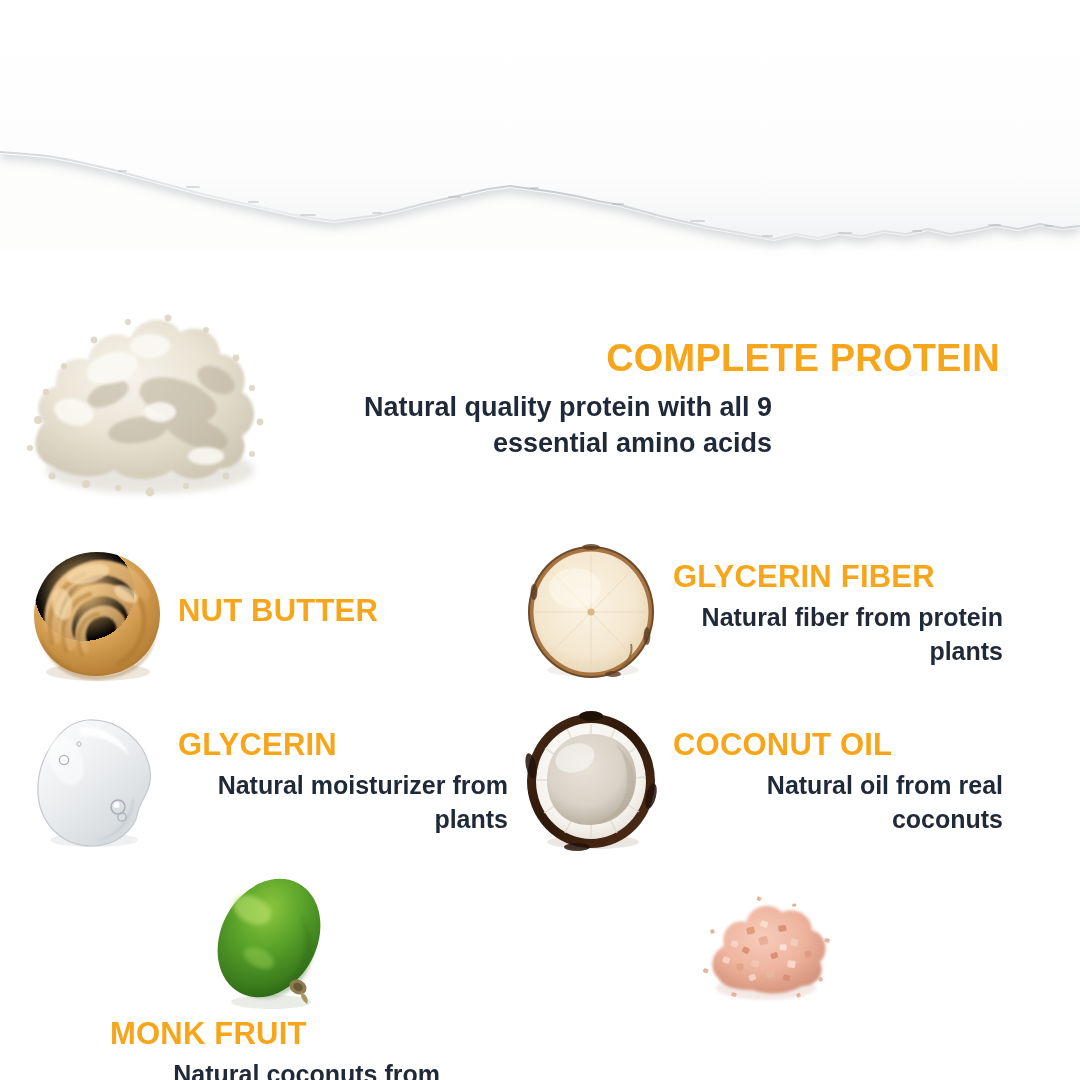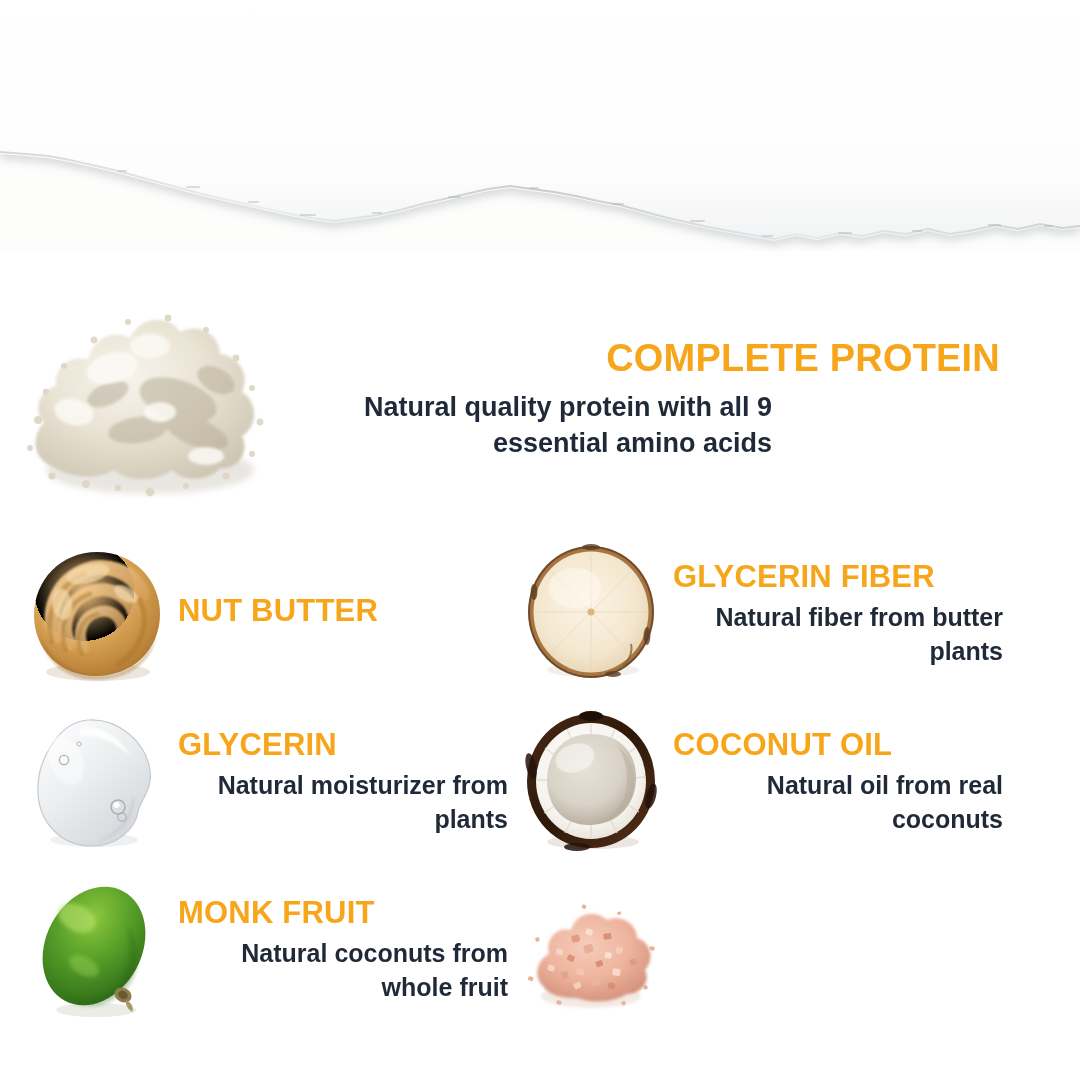--- a/index.html
+++ b/index.html
@@ -120,21 +120,21 @@
     height: 150px;
     flex: 0 0 150px;
     position: relative;
   }
   .cell .text { flex: 1 1 auto; padding-left: 6px; }
 
   .col-l { left: 22px; }
   .col-r { left: 517px; }
   .row-1 { top: 0px; }
   .row-2 { top: 168px; }
-  .row-3 { top: 336px; }
+  .row-3 { top: 336px; flex-direction: column; }
 
   .item-title {
     color: #F7A61B;
     font-weight: 700;
     font-size: 31px;
     letter-spacing: 0.2px;
     line-height: 1.0;
     margin-bottom: 9px;
     white-space: nowrap;
   }
@@ -392,21 +392,21 @@
               </g>
 
               <path fill="none" stroke="#8a6135" stroke-width="2" opacity="0.8" d="M104,128 C112,122 116,112 114,104"></path>
 
               <ellipse cx="58" cy="48" rx="26" ry="20" fill="#fffaf0" opacity="0.5"></ellipse>
             </svg>
           </div>
         </div>
         <div class="text">
           <div class="item-title">GLYCERIN FIBER</div>
-          <div class="item-desc">Natural fiber from butter plants</div>
+          <div class="item-desc">Natural fiber from protein plants</div>
         </div>
       </div>
 
       <div class="cell col-r row-2">
         <div class="thumb">
           <div class="art">
             <svg viewBox="0 0 150 150">
               <defs>
                 <radialGradient id="cc1" cx="46%" cy="40%" r="64%">
                   <stop offset="0%" stop-color="#ffffff"></stop>

